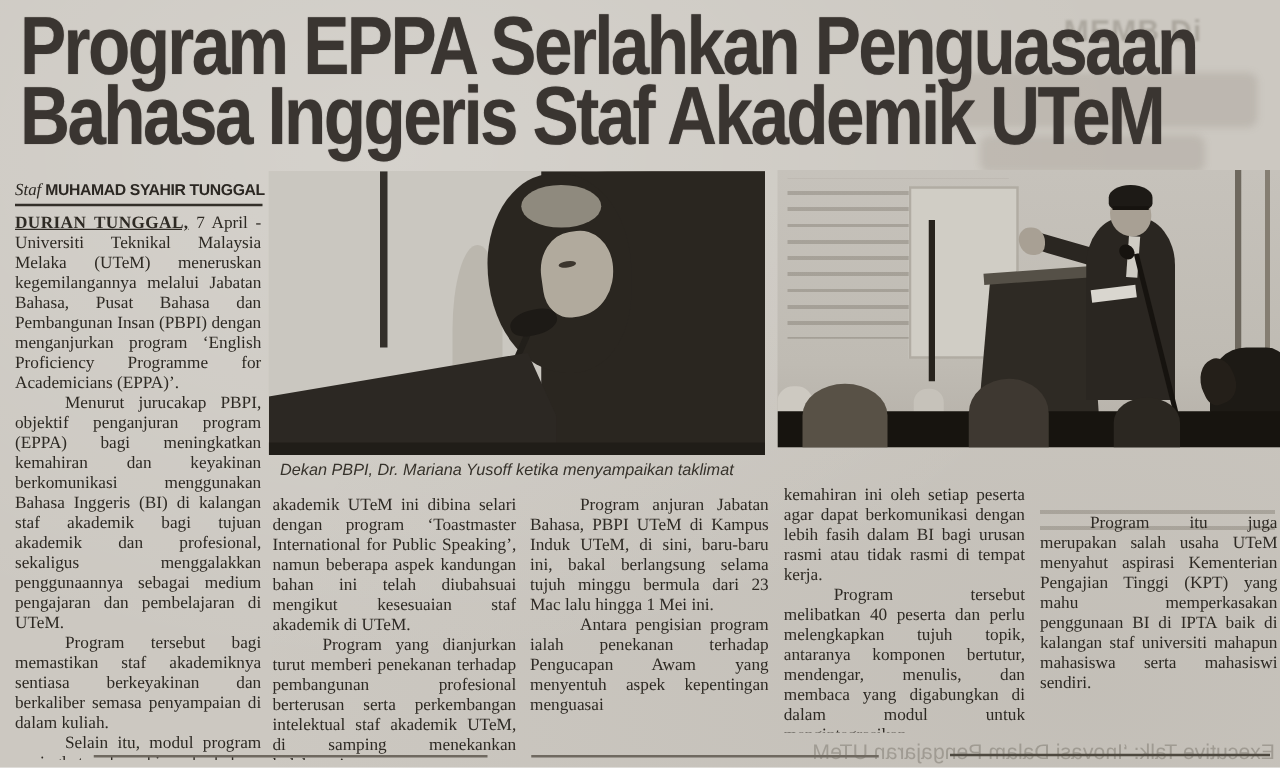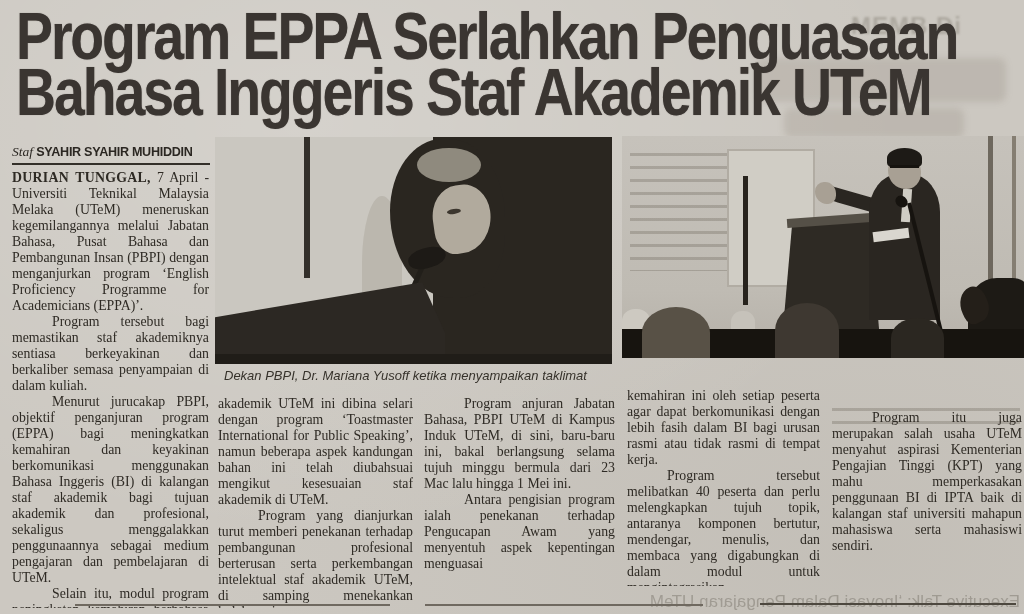--- a/index.html
+++ b/index.html
@@ -32,21 +32,21 @@
   
   .col{position:absolute; overflow:hidden; text-align:justify;
        font-size:13.8px; line-height:16px;}
   .col p{margin:0;}
   .col p.indent{text-indent:2.9em;}
   #col1{left:12px;  top:170px; width:197px; height:438px;}
   #col2{left:218px; top:396px; width:195px; height:212px;}
   #col3{left:424px; top:396px; width:191px; height:212px;}
   #col4{left:627px; top:388px; width:193px; height:198px;}
   #col5{left:832px; top:410px; width:190px; height:198px;}
-  .lead-loc{font-weight:bold; letter-spacing:.3px;}
+  .lead-loc{font-weight:bold; letter-spacing:.3px;text-decoration:underline;}
   
   .photo{position:absolute; overflow:hidden;}
   .photo *{position:absolute;}
   #photo1{left:215px; top:137px; width:397px; height:227px;
           background:linear-gradient(100deg,#c9c6bf 0%,#c4c0b8 60%,#8d877c 62%,#514b43 70%,#433d36 100%);}
   #photo2{left:622px; top:136px; width:402px; height:222px;
           background:linear-gradient(180deg,#c6c2bb 0%,#bfbbb3 70%,#b5b0a8 100%);}
   .caption{
     position:absolute; font-family:Liberation Sans, sans-serif; font-style:italic;
     font-size:13px; line-height:15px; color:#36322b;
@@ -120,27 +120,27 @@
   <div id="ghost-bar2" class="ghost-bar"></div>
   <div id="ghost-col5" class="ghostlines"></div>
 
   <div class="headline">
     <div class="hl">Program EPPA Serlahkan Penguasaan</div>
     <div class="hl">Bahasa Inggeris Staf Akademik UTeM</div>
   </div>
 
   <div class="byline">
     <span class="oleh">Staf</span>
-    <span class="writer">SYAHIR SYAHIR MUHIDDIN</span>
+    <span class="writer">MUHAMAD SYAHIR TUNGGAL</span>
   </div>
 
   <div id="col1" class="col">
     <p><span class="lead-loc">DURIAN TUNGGAL,</span><span> 7 April - Universiti Teknikal Malaysia Melaka (UTeM) meneruskan kegemilangannya melalui Jabatan Bahasa, Pusat Bahasa dan Pembangunan Insan (PBPI) dengan menganjurkan program ‘English Proficiency Programme for Academicians (EPPA)’.</span></p>
+    <p class="indent">Menurut jurucakap PBPI, objektif penganjuran program (EPPA) bagi meningkatkan kemahiran dan keyakinan berkomunikasi menggunakan Bahasa Inggeris (BI) di kalangan staf akademik bagi tujuan akademik dan profesional, sekaligus menggalakkan penggunaannya sebagai medium pengajaran dan pembelajaran di UTeM.</p>
     <p class="indent">Program tersebut bagi memastikan staf akademiknya sentiasa berkeyakinan dan berkaliber semasa penyampaian di dalam kuliah.</p>
-    <p class="indent">Menurut jurucakap PBPI, objektif penganjuran program (EPPA) bagi meningkatkan kemahiran dan keyakinan berkomunikasi menggunakan Bahasa Inggeris (BI) di kalangan staf akademik bagi tujuan akademik dan profesional, sekaligus menggalakkan penggunaannya sebagai medium pengajaran dan pembelajaran di UTeM.</p>
     <p class="indent">Selain itu, modul program peningkatan kemahiran berbahasa Inggeris di kalangan staf</p>
   </div>
 
   <div id="photo1" class="photo">
     <div class="p1-screen"></div>
     <div class="p1-shadow"></div>
     <div class="p1-pole"></div>
     <div class="p1-hijab"></div>
     <div class="p1-head"></div>
     <div class="p1-band"></div>

